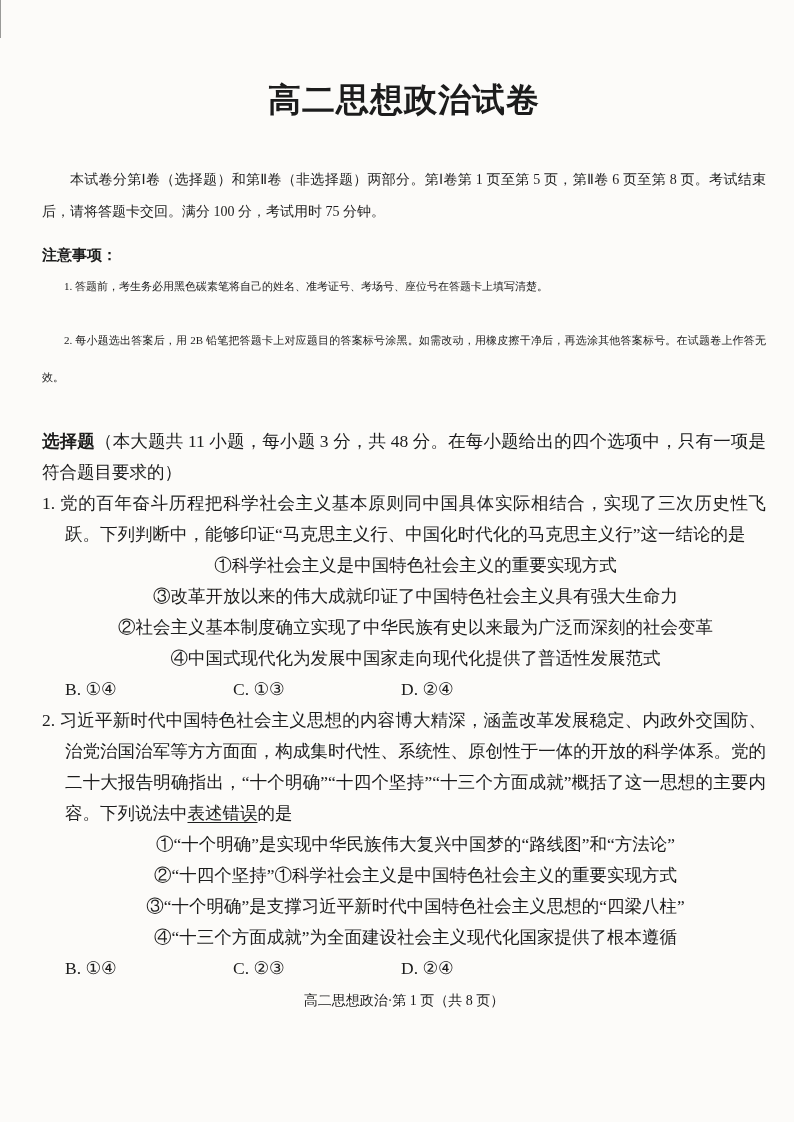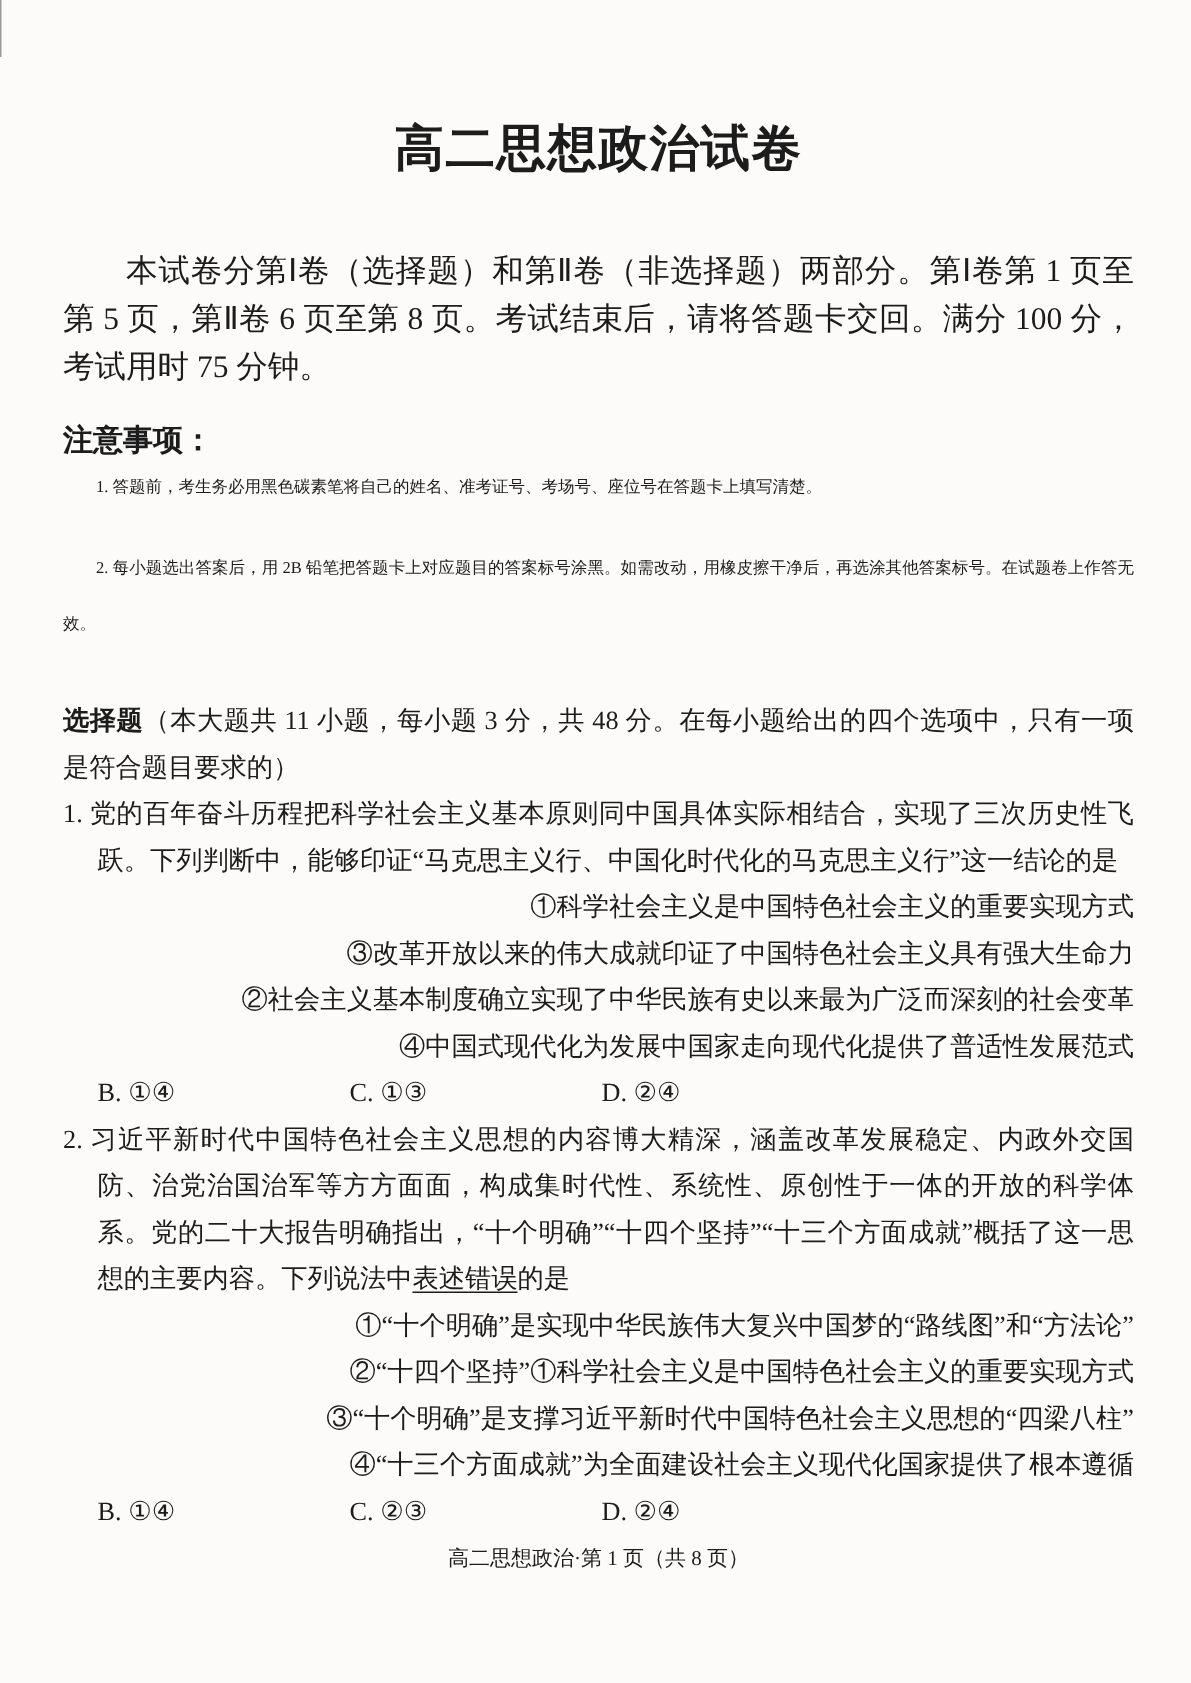--- a/index.html
+++ b/index.html
@@ -11,47 +11,47 @@
     position: relative;
     overflow: hidden;
   }
   .scan-edge {
     position: absolute; left: 0; top: 0;
     width: 1px; height: 38px; background: #9a9a98;
   }
   .page {
     box-sizing: border-box;
     width: 794px; height: 1122px;
-    padding: 82px 38px 0 42px;
+    padding: 82px 28px 0 42px;
   }
   .title {
     text-align: center;
     font-size: 33px;
     font-weight: 900;
     letter-spacing: 1px;
     line-height: 36px;
   }
   .intro {
     margin-top: 46px;
-    font-size: 21px;
+    font-size: 14px;
     line-height: 32px;
     text-align: justify;
     text-justify: inter-character;
     text-indent: 2em;
   }
   .part-heading {
     margin-top: 26px;
     text-align: center;
     font-size: 19px;
     line-height: 26px;
   }
   .part-heading .bold { font-weight: bold; }
   .notice-heading {
     margin-top: 5px;
-    font-size: 20px;
+    font-size: 15px;
     font-weight: bold;
     font-family: "Liberation Sans", sans-serif;
     line-height: 26px;
   }
   .notice-item {
     font-size: 11px;
     line-height: 37px;
     text-align: justify;
     text-justify: inter-character;
     text-indent: 2em;
@@ -75,21 +75,21 @@
   .question .stem {
     text-indent: -23px;
     text-align: justify;
     text-justify: inter-character;
     margin: 0;
   }
   .question .stem .underline {
     text-decoration: underline;
     text-underline-offset: 3px;
   }
-  .item { text-align: right; }
+  .item { text-align: center; }
   .choices { display: flex; }
   .choice { width: 168px; flex: 0 0 auto; }
   .choice:last-child { width: auto; }
   .footer {
     margin-top: 7px;
     text-align: center;
     font-size: 14px;
     line-height: 20px;
   }
 </style>

